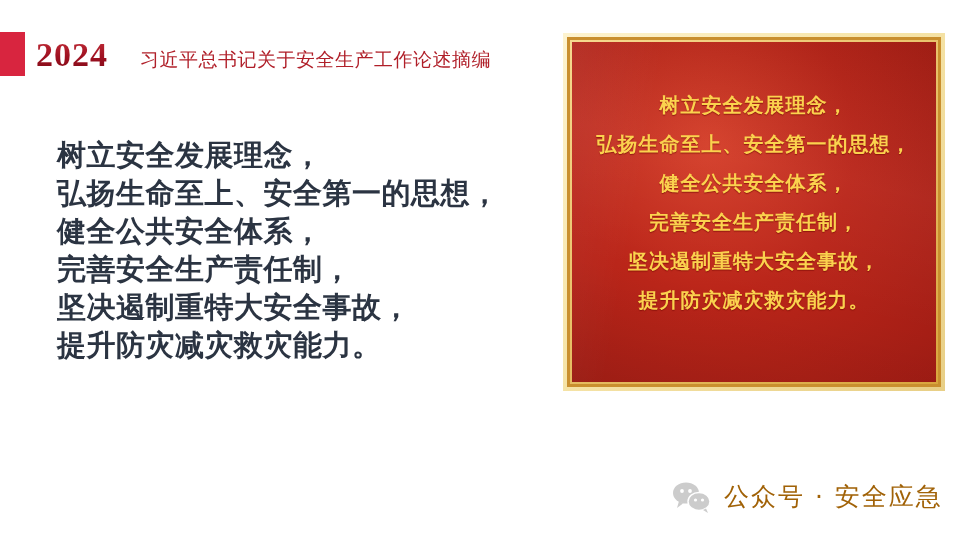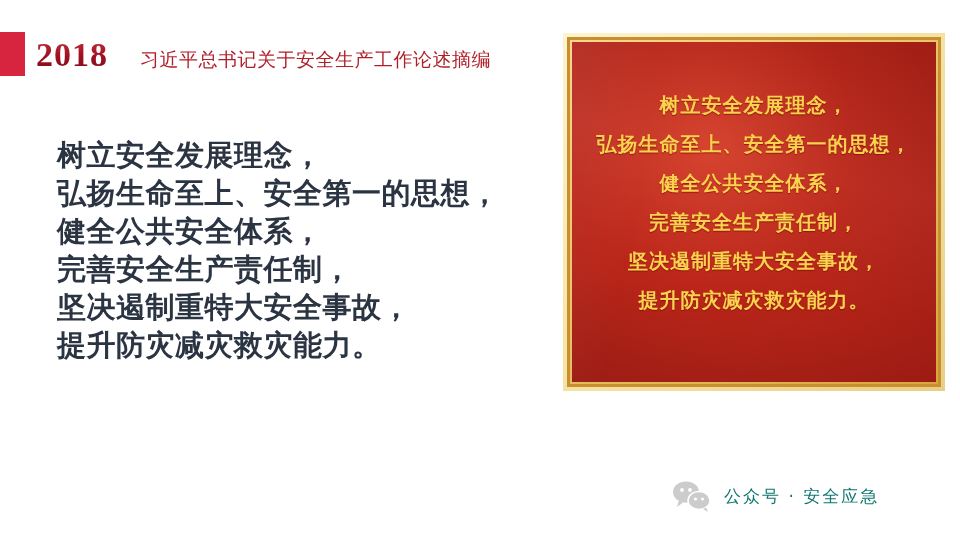--- a/index.html
+++ b/index.html
@@ -142,35 +142,35 @@
     align-items: center;
     gap: 12px;
   }
   #wechat-icon {
     width: 40px;
     height: 32px;
     display: block;
   }
   #wechat-label {
     font-family: "DejaVu Sans", "Liberation Sans", sans-serif;
-    font-size: 17px;
+    font-size: 25px;
     font-weight: 400;
-    color: #0f766e;
+    color: #a16207;
     letter-spacing: 2px;
     white-space: nowrap;
   }
 </style>
 </head>
 <body>
 
 <div id="slide">
 
   <div id="header-accent-block"></div>
 
-  <div id="header-year">2018</div>
+  <div id="header-year">2024</div>
 
   <div id="header-title">习近平总书记关于安全生产工作论述摘编</div>
 
   <div id="main-text">
     <div class="line">树立安全发展理念，</div>
     <div class="line">弘扬生命至上、安全第一的思想，</div>
     <div class="line">健全公共安全体系，</div>
     <div class="line">完善安全生产责任制，</div>
     <div class="line">坚决遏制重特大安全事故，</div>
     <div class="line">提升防灾减灾救灾能力。</div>

